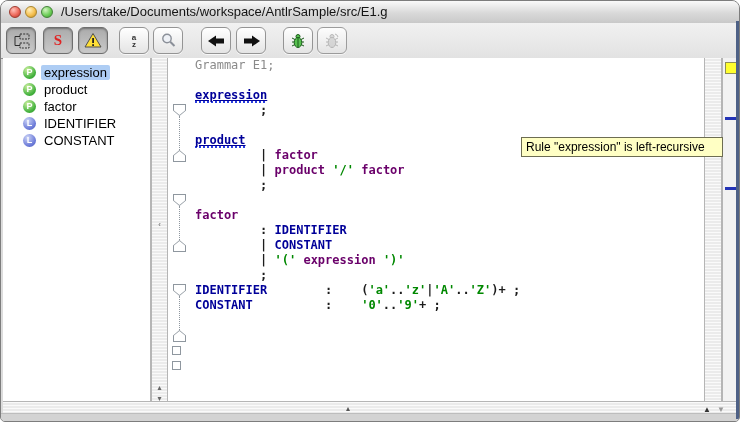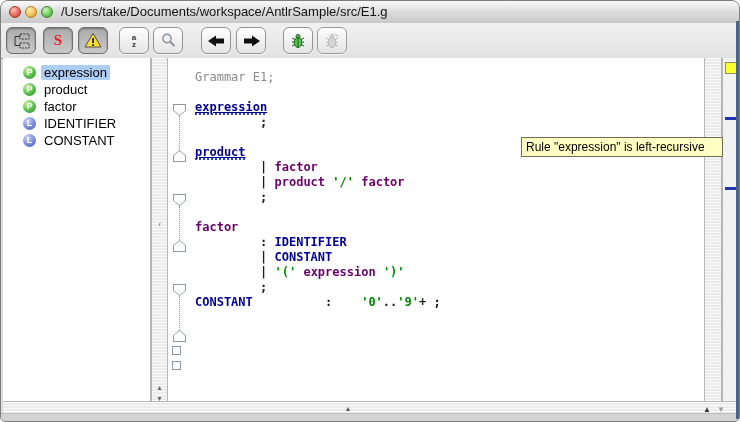--- a/index.html
+++ b/index.html
@@ -43,21 +43,21 @@
 
   .strip{position:absolute;top:0;height:100%;box-sizing:border-box;
          background:repeating-linear-gradient(180deg,#fafafa 0 1px,#ebebeb 1px 3px);
          border-left:1px solid #b5b5b5;border-right:1px solid #b5b5b5;}
   .sb-left{left:150px;width:17px;}
   .sb-right{left:703px;width:18px;}
   .strip .mini{position:absolute;left:0;width:100%;text-align:center;color:#666;font-size:8px;line-height:8px;}
 
   .editor{position:absolute;left:167px;top:0;width:536px;height:100%;background:#fff;overflow:hidden;}
   .gutter{position:absolute;left:0;top:0;width:25px;height:100%;}
-  .code{margin-left:25px;padding-left:2px;margin-top:12px;}
+  .code{margin-left:25px;padding-left:2px;}
   .line{height:15px;white-space:pre;font:bold 12px/15px "DejaVu Sans Mono",monospace;}
   .line.hl{background:#fdffc8;}
   .tk-g{color:#8a8a8a;font-weight:normal;}
   .tk-p{color:#1c1c1c;}
   .tk-d{color:#6a006a;}
   .tk-r{color:#6a006a;}
   .tk-t{color:#000099;}
   .tk-l{color:#008800;}
   .tk-dw{color:#000099;text-decoration:underline;padding-bottom:1px;
          background:repeating-linear-gradient(90deg,#2a3ede 0 2px,rgba(0,0,0,0) 2px 4px) left bottom / 100% 2px no-repeat;}
@@ -218,20 +218,21 @@
           <div class="line"><span class="tk-dw">product</span></div>
           <div class="line"><span class="tk-p">         | </span><span class="tk-r">factor</span></div>
           <div class="line"><span class="tk-p">         | </span><span class="tk-r">product</span><span class="tk-p"> </span><span class="tk-l">'/'</span><span class="tk-p"> </span><span class="tk-r">factor</span></div>
           <div class="line"><span class="tk-p">         ;</span></div>
           <div class="line"></div>
           <div class="line"><span class="tk-d">factor</span></div>
           <div class="line"><span class="tk-p">         : </span><span class="tk-t">IDENTIFIER</span></div>
           <div class="line"><span class="tk-p">         | </span><span class="tk-t">CONSTANT</span></div>
           <div class="line"><span class="tk-p">         | </span><span class="tk-l">'('</span><span class="tk-p"> </span><span class="tk-r">expression</span><span class="tk-p"> </span><span class="tk-l">')'</span></div>
           <div class="line"><span class="tk-p">         ;</span></div>
+          <div class="line"><span class="tk-t">IDENTIFIER</span><span class="tk-p">        :    (</span><span class="tk-l">'a'</span><span class="tk-p">..</span><span class="tk-l">'z'</span><span class="tk-p">|</span><span class="tk-l">'A'</span><span class="tk-p">..</span><span class="tk-l">'Z'</span><span class="tk-p">)+ ;</span></div>
           <div class="line"><span class="tk-t">CONSTANT</span><span class="tk-p">          :    </span><span class="tk-l">'0'</span><span class="tk-p">..</span><span class="tk-l">'9'</span><span class="tk-p">+ ;</span></div>
         </div>
     </div>
 
     <div class="strip sb-right"></div>
 
     <div class="markerbar" id="markerbar">
         <div class="mk-warn" style="top: 4px; background: rgb(255, 255, 46);"></div>
         <div class="mk-dash" style="top: 59px; background: rgb(35, 51, 182);"></div>
         <div class="mk-dash" style="top: 129px; background: rgb(35, 51, 182);"></div>

